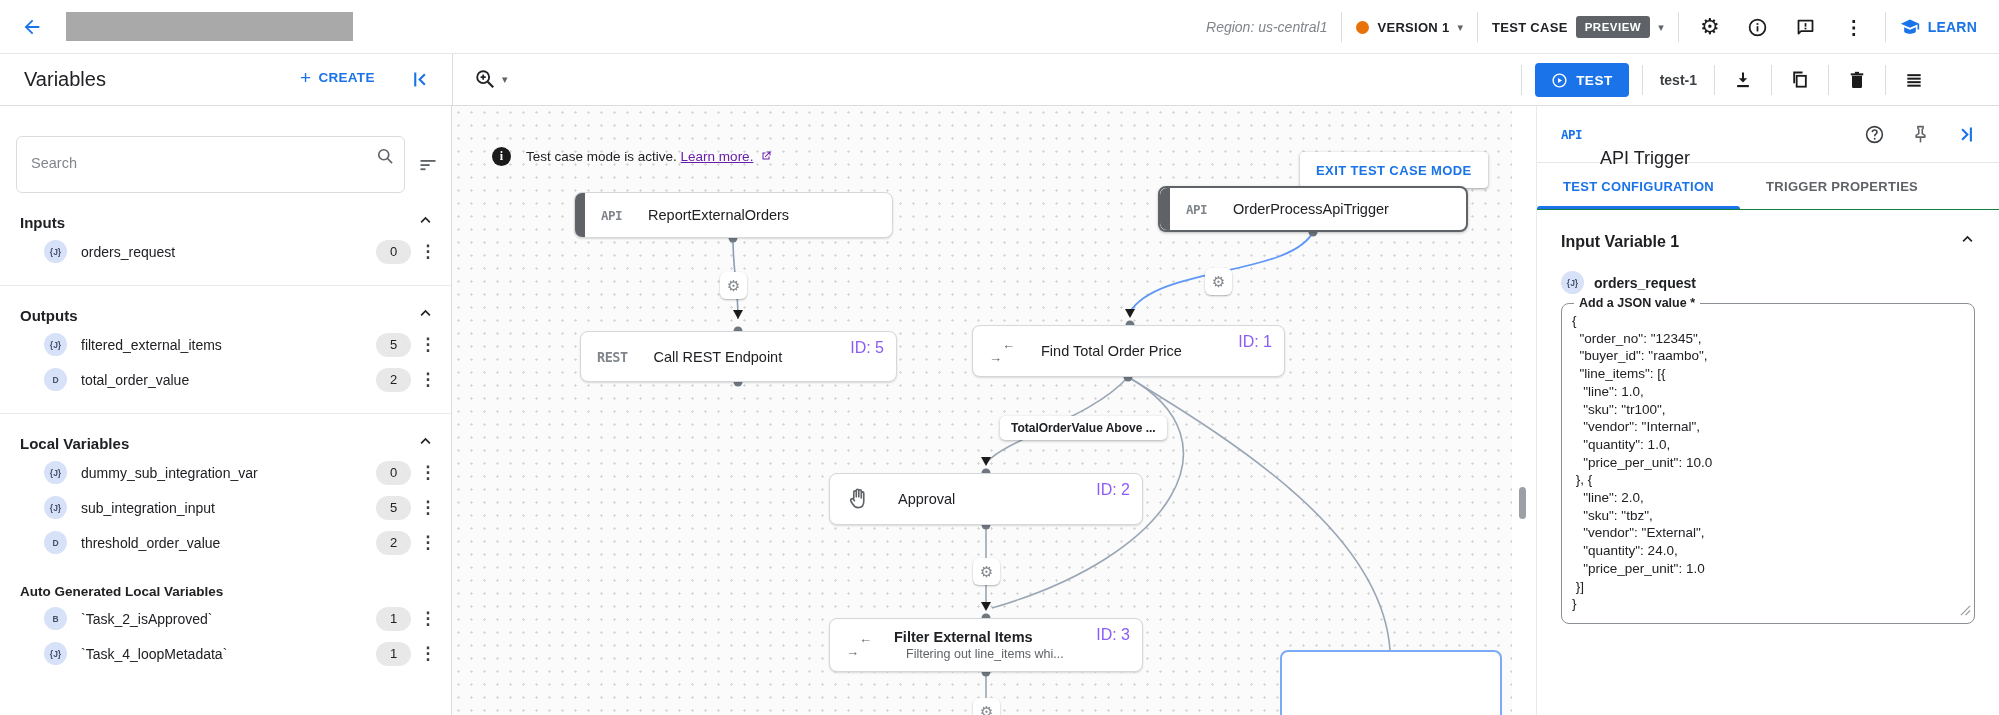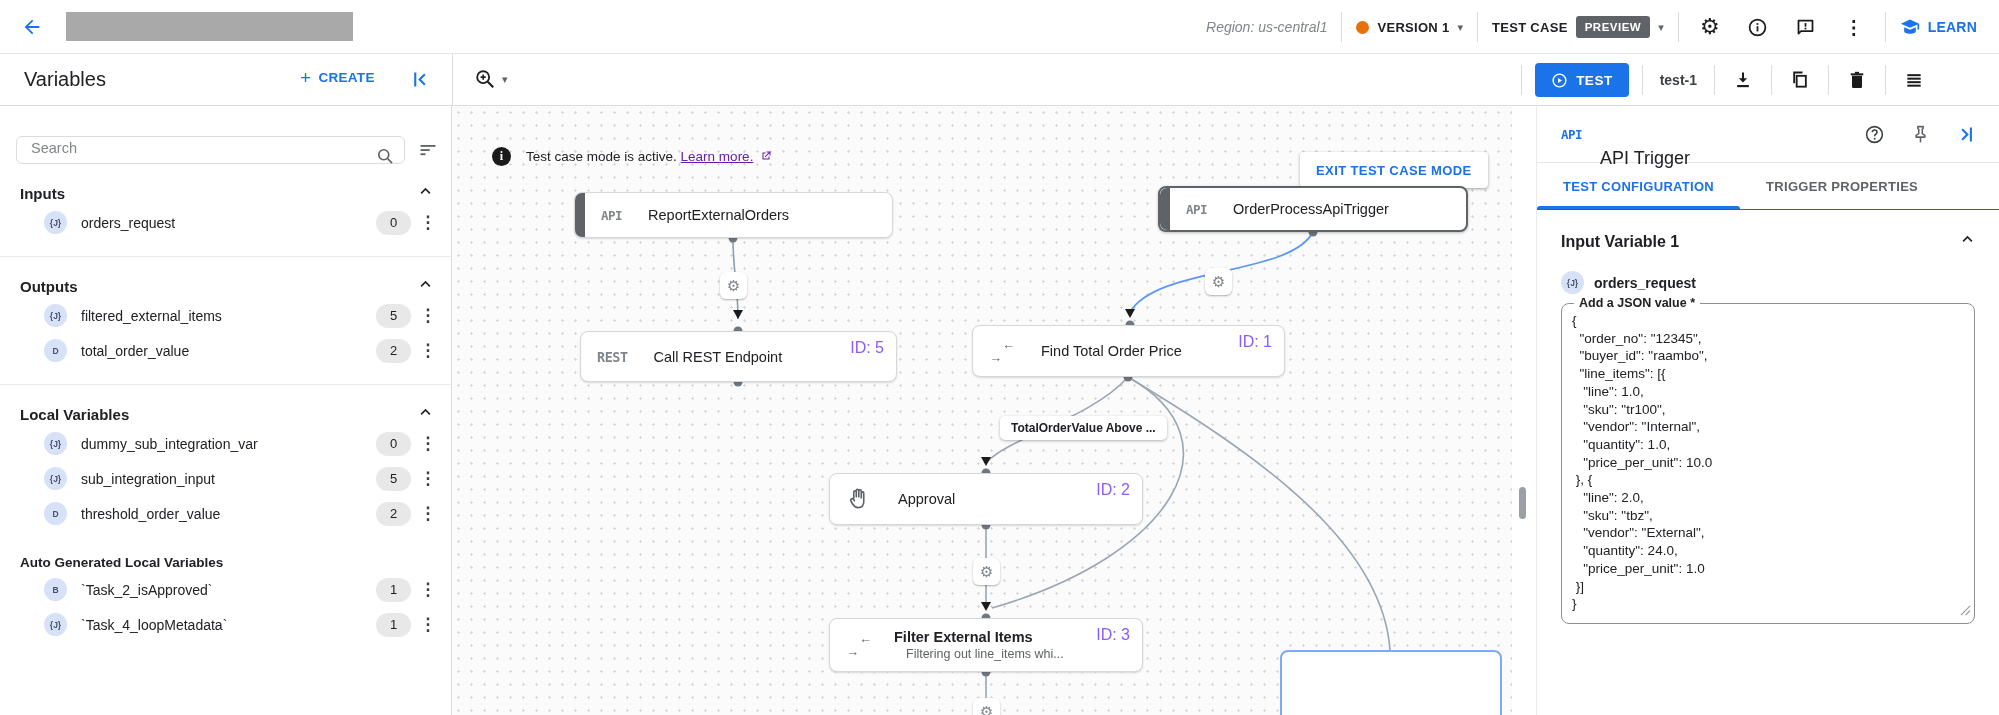--- a/index.html
+++ b/index.html
@@ -45,21 +45,21 @@
               letter-spacing:.5px; cursor:pointer; font-family:inherit; }
   .test-name { font-size:14px; font-weight:bold; color:#3c4043; padding:0 4px; }
   .tb-icon { width:30px; height:30px; display:flex; align-items:center; justify-content:center; cursor:pointer; }
   .tb-icon svg { width:20px; height:20px; }
 
   
   .sidebar { position:absolute; top:106px; left:0; width:452px; bottom:0; background:#fff;
              border-right:1px solid #dadce0; overflow:hidden; }
   .search-row { display:flex; align-items:center; gap:10px; padding:30px 10px 0 16px; }
   .search-wrap { position:relative; flex:1; }
-  .search-input { width:100%; height:28px; border:1px solid #dadce0; border-radius:6px; padding:0 40px 4px 14px;
+  .search-input { width:100%; height:57px; border:1px solid #dadce0; border-radius:6px; padding:0 40px 4px 14px;
                   font-size:14.5px; font-family:inherit; color:#202124; outline:none; }
   .search-input::placeholder { color:#80868b; }
   .search-icon { position:absolute; right:10px; top:10px; }
   .sort-icon { width:26px; height:26px; display:flex; align-items:center; justify-content:center; cursor:pointer; }
   .sec-header { display:flex; align-items:center; justify-content:space-between; padding:0 18px 0 20px; margin-top:20px; cursor:pointer; }
   .sec-title { font-size:15px; font-weight:bold; color:#202124; }
   .sec-title.small { font-size:13.5px; }
   .var-row { display:flex; align-items:center; padding:0 12px 0 44px; height:31px; margin-top:4px; }
   .var-badge { width:23px; height:23px; border-radius:50%; background:#d7e1f8; color:#45526e;
                display:flex; align-items:center; justify-content:center; font-size:8.5px; font-weight:bold; flex:none; }

